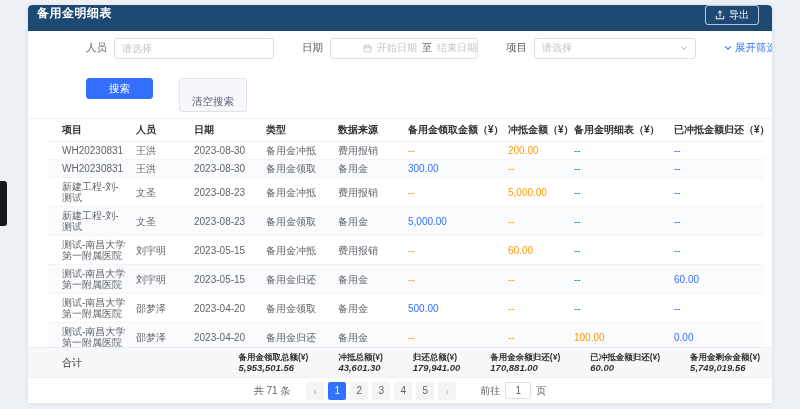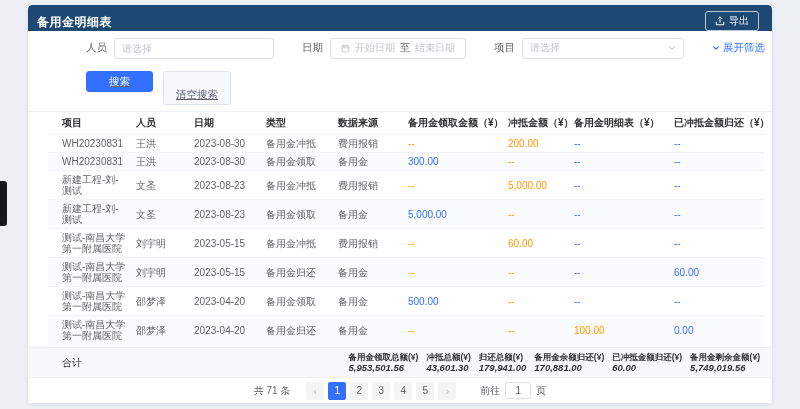--- a/index.html
+++ b/index.html
@@ -16,21 +16,21 @@
   }
   .card {
     position:absolute; left:28px; top:5px; width:744px; height:398px;
     background:#fff; border-radius:4px 4px 0 0;
     box-shadow:0 1px 4px rgba(20,40,80,.10);
     display:flex; flex-direction:column; overflow:hidden;
   }
   
   .topbar {
     flex:none; height:26px; background:#1e4973; border-radius:4px 4px 0 0;
-    display:flex; align-items:flex-end; justify-content:space-between;
+    display:flex; align-items:flex-start; justify-content:space-between;
     padding:0 13px 0 9px;
     gap:39px;
   }
   .topbar-title { color:#fff; font-size:12px; font-weight:bold; letter-spacing:.5px; }
   .export-btn {
     display:flex; align-items:center; gap:4px;
     background:transparent; border:1px solid rgba(255,255,255,.7); border-radius:3px;
     color:#fff; font-size:10px; padding:2px 9px; cursor:pointer;
     font-family:inherit;
   }
@@ -42,38 +42,38 @@
   }
   .f-group { display:flex; align-items:center; gap:7px; }
   .f-label { color:#606266; white-space:nowrap; }
   .f-input {
     width:160px; height:21px; border:1px solid #dcdfe6; border-radius:3px;
     font-size:10px; padding:0 7px; color:#606266; outline:none;
     font-family:inherit; background:#fff;
   }
   .f-input::placeholder { color:#c0c4cc; }
   .date-box {
-    width:136px; height:21px; border:1px solid #dcdfe6; border-radius:3px;
-    display:flex; align-items:center; justify-content:center; gap:5px;
+    width:148px; height:21px; border:1px solid #dcdfe6; border-radius:3px;
+    display:flex; align-items:center; justify-content:flex-end; gap:5px;
     font-size:10px; background:#fff; cursor:pointer;
   }
   .ph { color:#c0c4cc; }
   .date-sep { color:#606266; }
   .select-box {
     width:162px; height:21px; border:1px solid #dcdfe6; border-radius:3px;
     display:flex; align-items:center; justify-content:space-between;
     font-size:10px; padding:0 7px; background:#fff; cursor:pointer;
   }
   .select-box .chev { color:#c0c4cc; display:flex; }
   .expand-link {
     margin-left:auto; display:flex; align-items:center; gap:3px;
     color:#3370ff; font-size:10.5px; cursor:pointer; white-space:nowrap;
   }
   
-  .action-row { flex:none; margin-top:12px; display:flex; gap:10px; padding:0 14px 0 58px;text-decoration:underline; }
+  .action-row { flex:none; margin-top:19px; display:flex; gap:26px; padding:0 14px 0 58px; }
   .btn { height:21px; border-radius:3px; font-size:10.5px; cursor:pointer; font-family:inherit; }
   .btn-primary { background:#3370ff; color:#fff; border:1px solid #3370ff; padding:0 22px; }
   .btn-plain { background:#f6f8fb; color:#5a6475; border:1px solid #dfe4ec; padding:16px 12px; }
   
   .table-wrap { flex:1 1 auto; overflow:hidden; margin-top:6px; border-top:1px solid #eef0f4; padding:0 12px 0 20px; }
   table { width:100%; border-collapse:collapse; table-layout:fixed; font-size:10px; }
   th {
     text-align:left; font-weight:600; color:#303133; font-size:10px;
     padding:4px 4px; border-bottom:1px solid #ebeef5; white-space:nowrap; overflow:hidden;
   }
@@ -85,21 +85,21 @@
   tbody tr:nth-child(even) { background:#fafbfc; }
   th:first-child, td:first-child { padding-left:14px; }
   .blue { color:#3370ff; }
   .orange { color:#ff9900; }
   
   .summary {
     flex:none; height:30px; background:#f7f8fa; border-top:1px solid #e9ecf0;
     display:flex; align-items:center; padding:0 12px 0 34px;
   }
   .summary-label { font-size:10px; color:#303133; }
-  .stats { margin-left:auto; display:flex; gap:8px; }
+  .stats { margin-left:auto; display:flex; gap:30px; }
   .stat { text-align:left; }
   .stat-label { font-size:8.5px; font-weight:600; color:#303133; line-height:10px; }
   .stat-value { font-size:9.5px; font-weight:700; color:#303133; line-height:11px;font-style:italic; }
   
   .pagination {
     flex:none; height:26px; background:#fff; border-top:1px solid #eef0f4;
     display:flex; align-items:center; justify-content:center; gap:16px;
     font-size:10px; color:#606266;
   }
   .pager { display:flex; align-items:center; gap:4px; }

